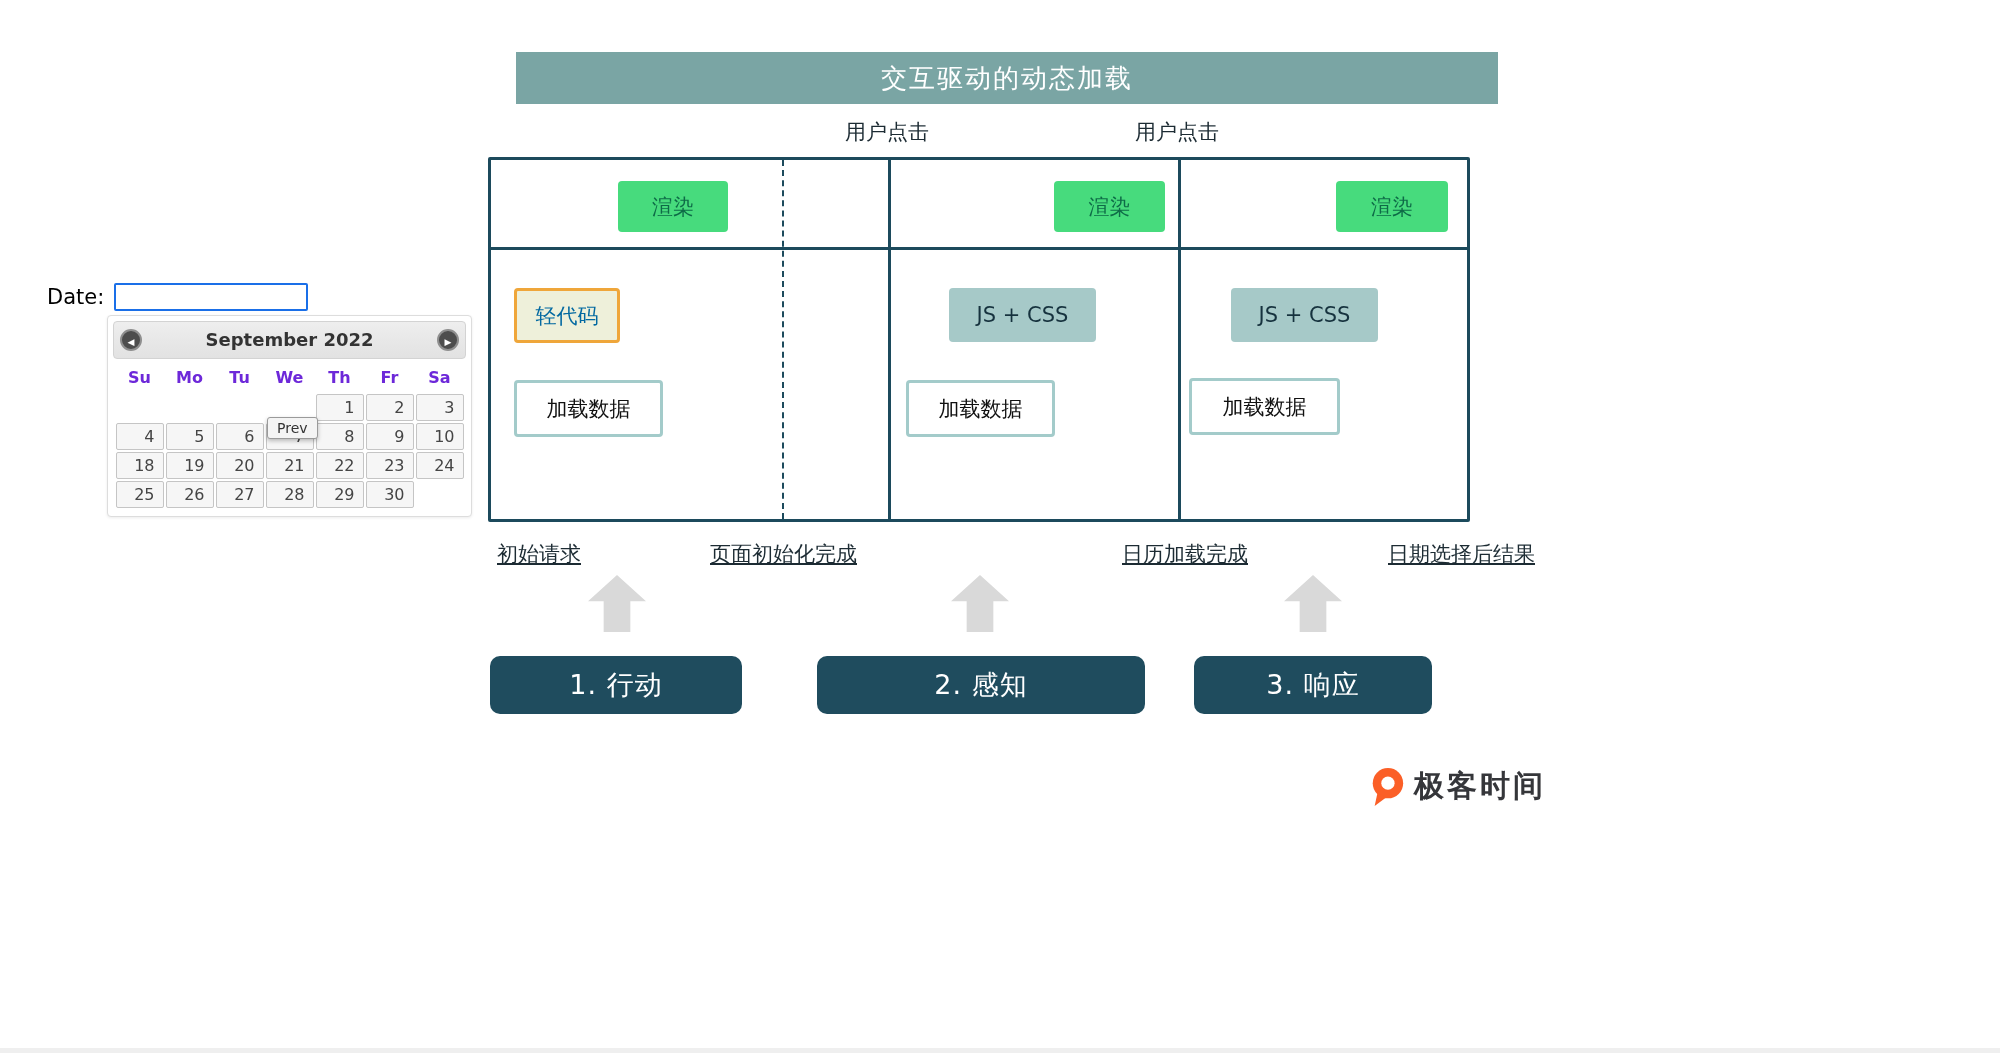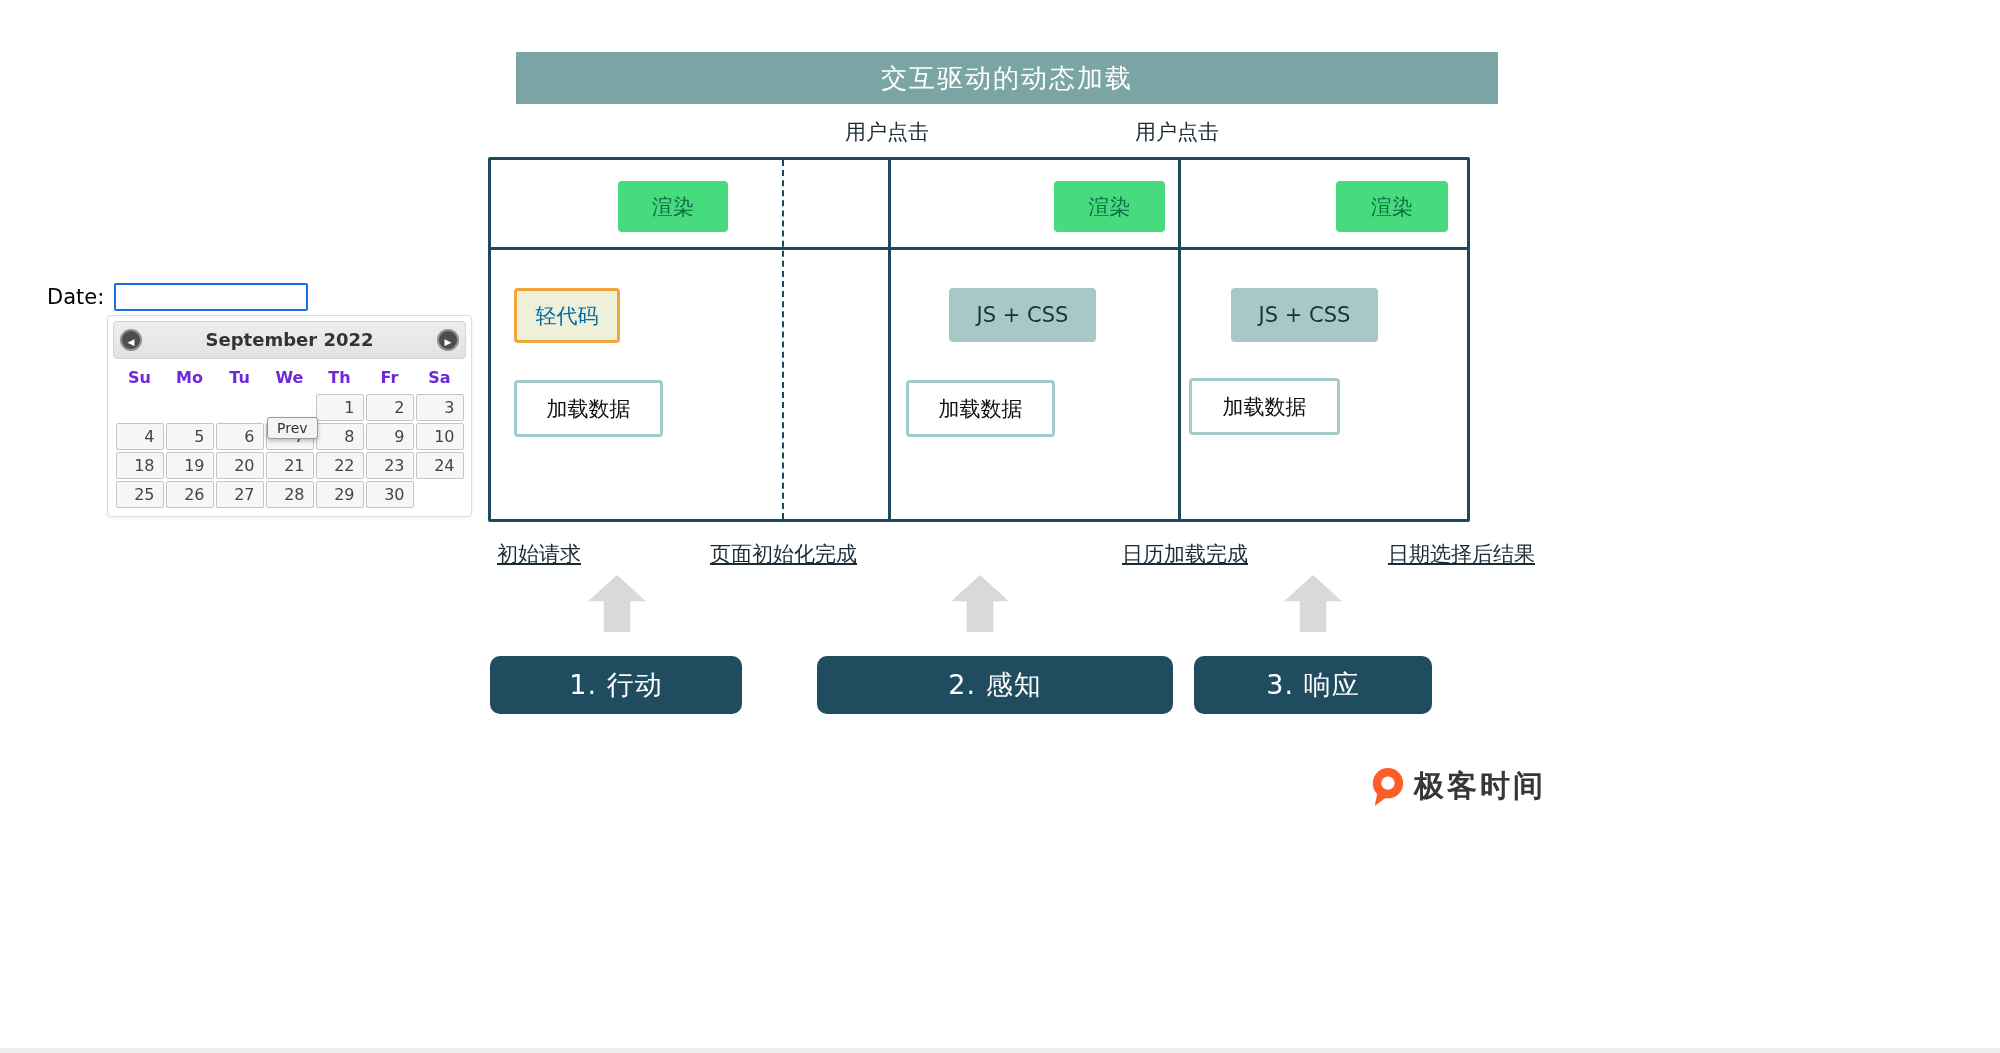--- a/index.html
+++ b/index.html
@@ -111,21 +111,21 @@
   .arrow-1 { left:588px; }
   .arrow-2 { left:951px; }
   .arrow-3 { left:1284px; }
 
   .step-btn {
     position:absolute; top:656px; height:58px; border-radius:10px;
     background:#1f4c5e; color:#ffffff; font-size:27px;
     display:flex; align-items:center; justify-content:center; letter-spacing:1px;
   }
   .step-1 { left:490px; width:252px; }
-  .step-2 { left:817px; width:356px; }
+  .step-2 { left:817px; width:328px; }
   .step-3 { left:1194px; width:238px; }
 
   
   .brand { position:absolute; left:1368px; top:766px; display:flex; align-items:flex-start; }
   .brand-icon { width:38px; height:40px; margin-right:8px; }
   .brand-text { font-size:30px; font-weight:bold; color:#35363a; letter-spacing:3px; }
 
   .bottom-line { position:absolute; left:0; right:0; bottom:0; height:5px; background:#efefef; }
 </style>
 </head>

